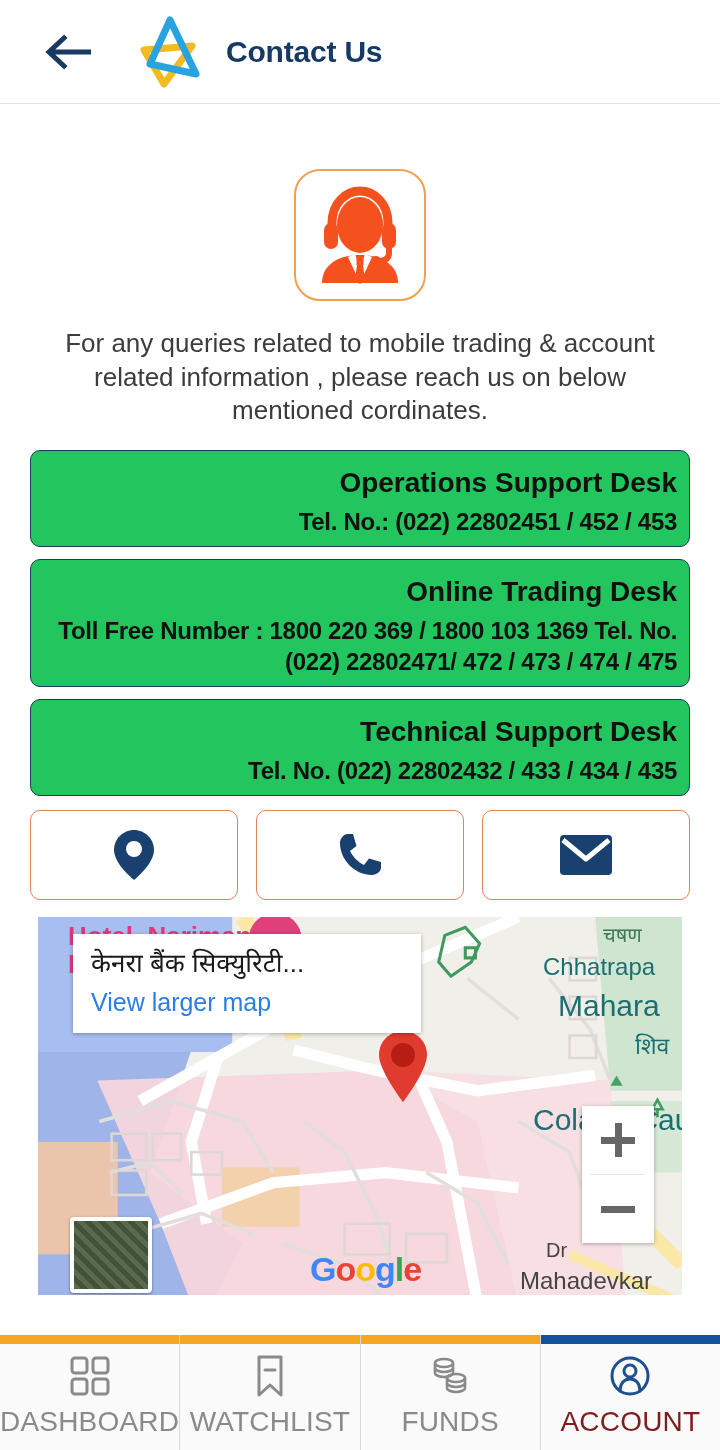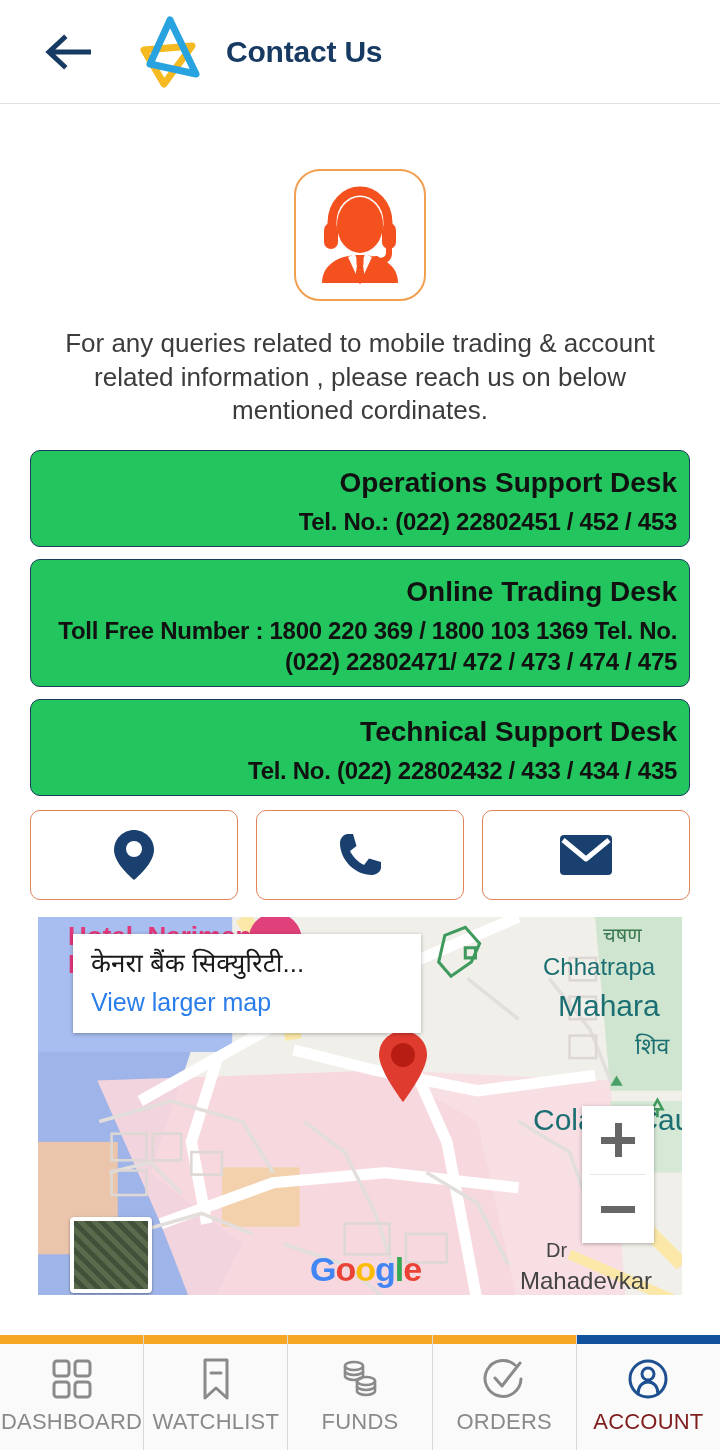--- a/index.html
+++ b/index.html
@@ -229,21 +229,21 @@
     cursor: pointer;
     padding-top: 6px;
   }
   .nav-item:last-child { border-right: none; }
   .nav-item::before {
     content: ""; position: absolute; left: 0; right: 0; top: 0;
     height: 9px; background: #f5a623;
   }
   .nav-item.active::before { background: #12519c; }
   .nav-label {
-    font-size: 22px;
+    font-size: 28px;
     color: #8a8a8a;
     letter-spacing: 0.2px;
   }
   .nav-item.active .nav-label { color: #7f1d1d; text-align: center; }
   .nav-icon { height: 44px; display: flex; align-items: center; justify-content: center; }
 </style>
 </head>
 <body>
 
 <div class="screen">
@@ -470,29 +470,20 @@
             <path d="M7 14 C7 16 11 18 16 18 C21 18 25 16 25 14"></path>
             <ellipse cx="28" cy="24" rx="9" ry="4"></ellipse>
             <path d="M19 24 V34 C19 36 23 38 28 38 C33 38 37 36 37 34 V24"></path>
             <path d="M19 29 C19 31 23 33 28 33 C33 33 37 31 37 29"></path>
           </g>
         </svg>
       </div>
       <div class="nav-label">FUNDS</div>
     </div>
 
-    <div class="nav-item">
-      <div class="nav-icon">
-        <svg width="44" height="44" viewBox="0 0 44 44">
-          <path d="M33 8 A18 18 0 1 0 39 22" fill="none" stroke="#8a8a8a" stroke-width="3" stroke-linecap="round"></path>
-          <path d="M13 21 L20 29 L38 6" fill="none" stroke="#8a8a8a" stroke-width="3" stroke-linecap="round" stroke-linejoin="round"></path>
-        </svg>
-      </div>
-      <div class="nav-label">ORDERS</div>
-    </div>
 
     <div class="nav-item active">
       <div class="nav-icon">
         <svg width="44" height="44" viewBox="0 0 44 44">
           <circle cx="22" cy="22" r="18" fill="none" stroke="#1d4f91" stroke-width="3"></circle>
           <circle cx="22" cy="17" r="6" fill="none" stroke="#1d4f91" stroke-width="3"></circle>
           <path d="M12 37 C12 29 16.5 25 22 25 C27.5 25 32 29 32 37" fill="none" stroke="#1d4f91" stroke-width="3" stroke-linecap="round"></path>
         </svg>
       </div>
       <div class="nav-label">ACCOUNT</div>

